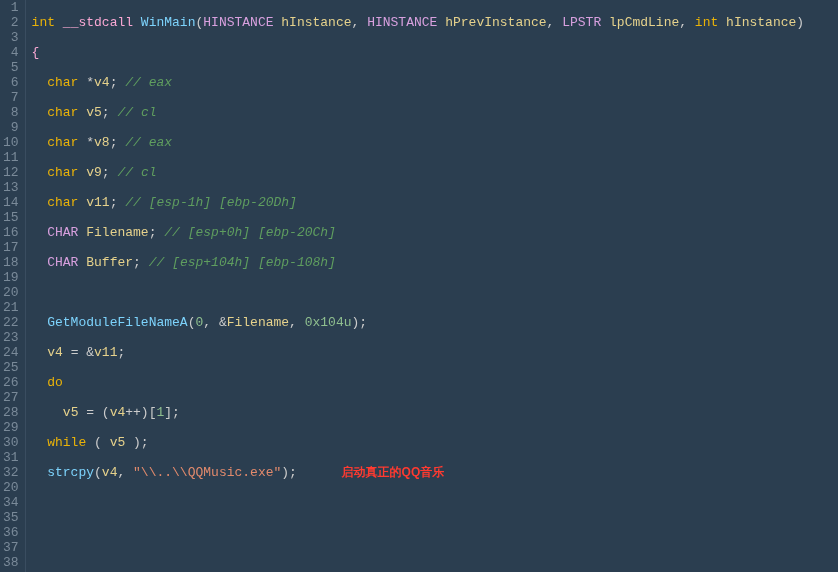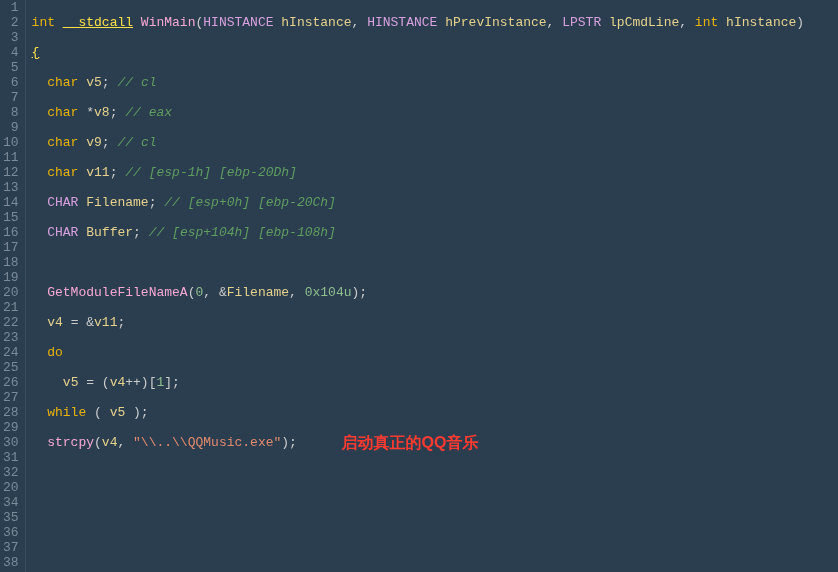--- a/index.html
+++ b/index.html
@@ -29,29 +29,29 @@
 .gutter div { height: 15px; }
 .code {
   padding: 0 6px;
   white-space: pre;
   color: #cccccc;
 }
 .line { height: 15px; position: relative; }
 .kw { color: #eab308; }
 .type { color: #d8a0df; }
 .id { color: #e6d28c; }
-.fn { color: #f9a8d4; }
+.fn { color: #7dd3fc; }
 .num { color: #8fbf8f; }
 .str { color: #e28a6c; }
 .cmt { color: #5f9e5f; font-style: italic; }
-.default { color: #fde047; text-decoration: underline; }
+.default { color: #f9a8d4; }
 .annotation {
   color: #ff3a30;
   font-family: "Microsoft YaHei", sans-serif;
-  font-size: 16px;
+  font-size: 12px;
   font-weight: bold;
   position: absolute;
 }
 </style>
 </head>
 <body>
 
 <div class="editor">
   <div class="gutter">
     <div>1</div>
@@ -89,20 +89,21 @@
     <div>20</div>
     <div>34</div>
     <div>35</div>
     <div>36</div>
     <div>37</div>
     <div>38</div>
   </div>
   <div class="code">
 <div class="line"><span class="kw">int</span> <span class="default">__stdcall</span> <span class="fn">WinMain</span>(<span class="type">HINSTANCE</span> <span class="id">hInstance</span>, <span class="type">HINSTANCE</span> <span class="id">hPrevInstance</span>, <span class="type">LPSTR</span> <span class="id">lpCmdLine</span>, <span class="kw">int</span> <span class="id">hInstance</span>)</div>
 <div class="line"><span class="default">{</span></div>
+<div class="line">  <span class="kw">char</span> *<span class="id">v4</span>; <span class="cmt">//<span> eax</span></span></div>
 <div class="line">  <span class="kw">char</span> <span class="id">v5</span>; <span class="cmt">//<span> cl</span></span></div>
 <div class="line">  <span class="kw">char</span> *<span class="id">v8</span>; <span class="cmt">//<span> eax</span></span></div>
 <div class="line">  <span class="kw">char</span> <span class="id">v9</span>; <span class="cmt">//<span> cl</span></span></div>
 <div class="line">  <span class="kw">char</span> <span class="id">v11</span>; <span class="cmt">//<span> [esp-1h] [ebp-20Dh]</span></span></div>
 <div class="line">  <span class="type">CHAR</span> <span class="id">Filename</span>; <span class="cmt">//<span> [esp+0h] [ebp-20Ch]</span></span></div>
 <div class="line">  <span class="type">CHAR</span> <span class="id">Buffer</span>; <span class="cmt">//<span> [esp+104h] [ebp-108h]</span></span></div>
 <div class="line"></div>
 <div class="line">  <span class="fn">GetModuleFileNameA</span>(<span class="num">0</span>, &amp;<span class="id">Filename</span>, <span class="num">0x104u</span>);</div>
 <div class="line">  <span class="id">v4</span> = &amp;<span class="id">v11</span>;</div>
 <div class="line">  <span class="kw">do</span></div>

